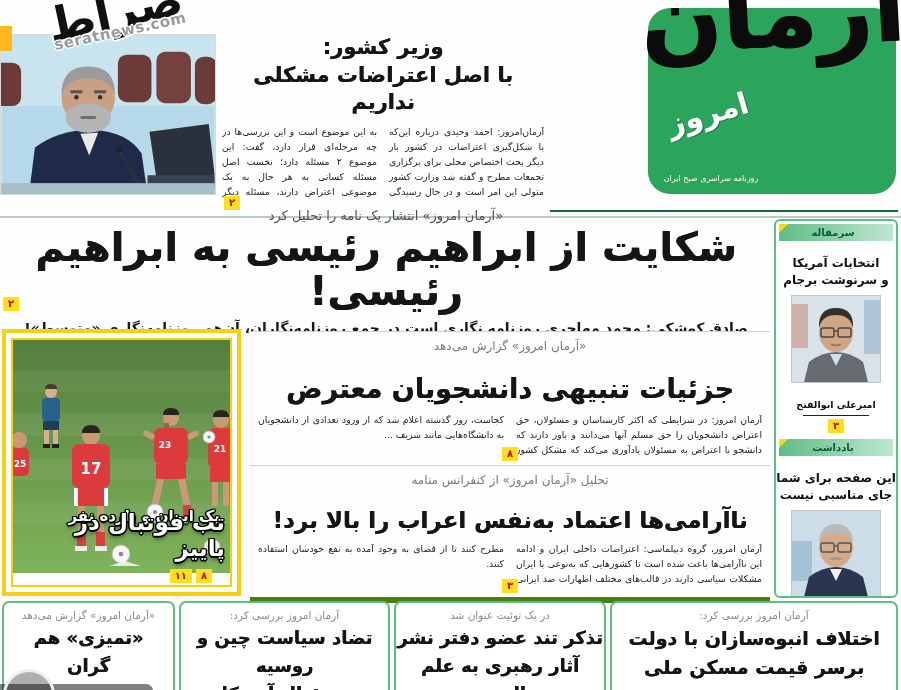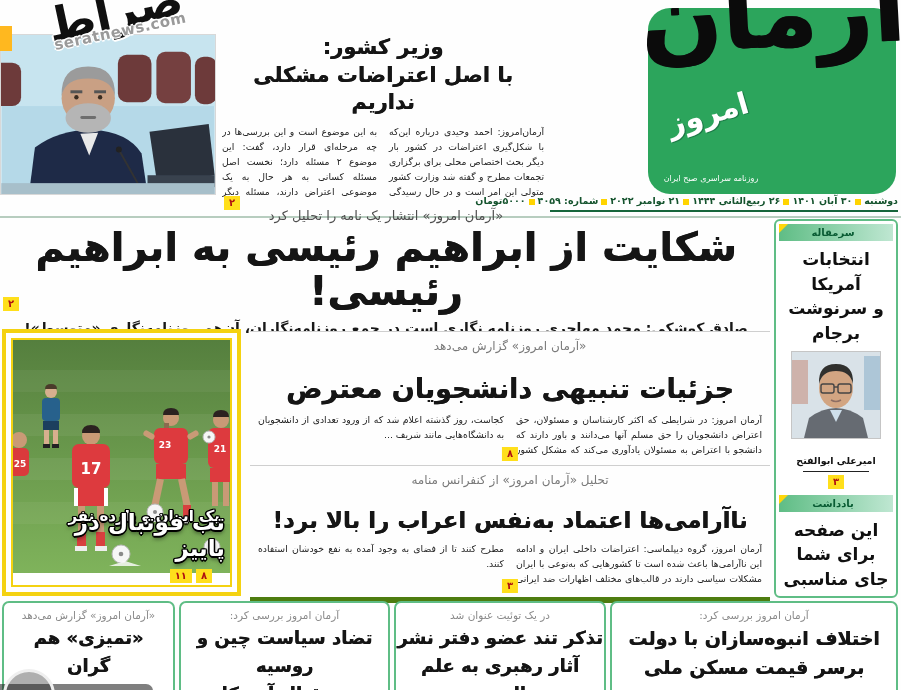--- a/index.html
+++ b/index.html
@@ -54,21 +54,21 @@
   .mid-hl{text-align:center;margin-top:20px;}
   .mid-a .mid-hl{font-size:27px;}
   .mid-b .mid-hl{font-size:23px;}
   .mid .body-txt{margin:8px 8px 0;height:52px;}
   .mid-badge{position:absolute;bottom:4px;left:50%;transform:translateX(-50%);}
 
   
   .sidebar{position:absolute;left:774px;top:219px;width:124px;height:379px;border:2px solid #5fbd85;border-radius:6px;box-sizing:border-box;background:#fff;overflow:hidden;}
   .sb-header{position:relative;margin:3px 3px 0;height:17px;line-height:17px;background:linear-gradient(to left,#bfe7d2,#5fbd85);color:#0a5c34;font-size:10px;font-weight:bold;padding-right:6px;text-align:center;}
   .fold{position:absolute;left:0;top:0;width:0;height:0;border-left:9px solid #ffd70a;border-bottom:9px solid transparent;}
-  .sb-title{text-align:center;font-weight:bold;font-size:17px;line-height:1.45;margin-top:6px;color:#101010;}
+  .sb-title{text-align:center;font-weight:bold;font-size:12px;line-height:1.45;margin-top:14px;color:#101010;}
   .sb-photo{display:block;width:88px;height:86px;margin:5px auto 0;border:1px solid #c5c5c5;}
   .sb-author{text-align:center;font-size:9.5px;font-weight:bold;margin-top:16px;color:#111;}
   .sb-div{width:66px;border-top:1.5px solid #222;margin:5px auto 3px;}
   .sb-badge{display:block;width:fit-content;margin:0 auto;}
 
   
   .bx{position:absolute;top:601px;height:105px;border:2px solid #5fbd85;border-radius:7px;background:#fff;text-align:center;box-sizing:border-box;padding-top:6px;}
   .bx-kicker{font-size:10.5px;color:#8a8a8a;}
   .bx-hl{font-size:18px;line-height:1.55;margin-top:3px;}
   .bx1{left:610px;width:288px;} .bx1 .bx-hl{font-size:19px;}
@@ -89,23 +89,20 @@
 <body>
 
 <div class="page">
 
   <div class="masthead">
     <div class="mh-title">آرمان</div>
     <div class="mh-sub">امروز</div>
     <div class="mh-tag">روزنامه سراسری صبح ایران</div>
   </div>
 
-  <div class="dateline">
-    <span>دوشنبه</span><span class="sq"></span><span>۳۰ آبان ۱۴۰۱</span><span class="sq"></span><span>۲۶ ربیع‌الثانی ۱۴۴۴</span><span class="sq"></span><span>۲۱ نوامبر ۲۰۲۲</span><span class="sq"></span><span>شماره: ۴۰۵۹</span><span class="sq"></span><span>۵۰۰۰تومان</span>
-  </div>
   <div class="dateline-rule"></div>
 
   <div class="minister">
     <svg width="214" height="159" viewBox="0 0 216 161">
       <rect width="216" height="161" fill="#b5d9e8"></rect>
       <rect width="216" height="72" fill="#c7e4ef"></rect>
       <rect x="-8" y="28" width="28" height="44" rx="9" fill="#6d3a3a"></rect>
       <rect x="118" y="20" width="34" height="48" rx="9" fill="#6d3a3a"></rect>
       <rect x="157" y="17" width="35" height="52" rx="9" fill="#754040"></rect>
       <rect x="196" y="22" width="22" height="48" rx="9" fill="#6d3a3a"></rect>

